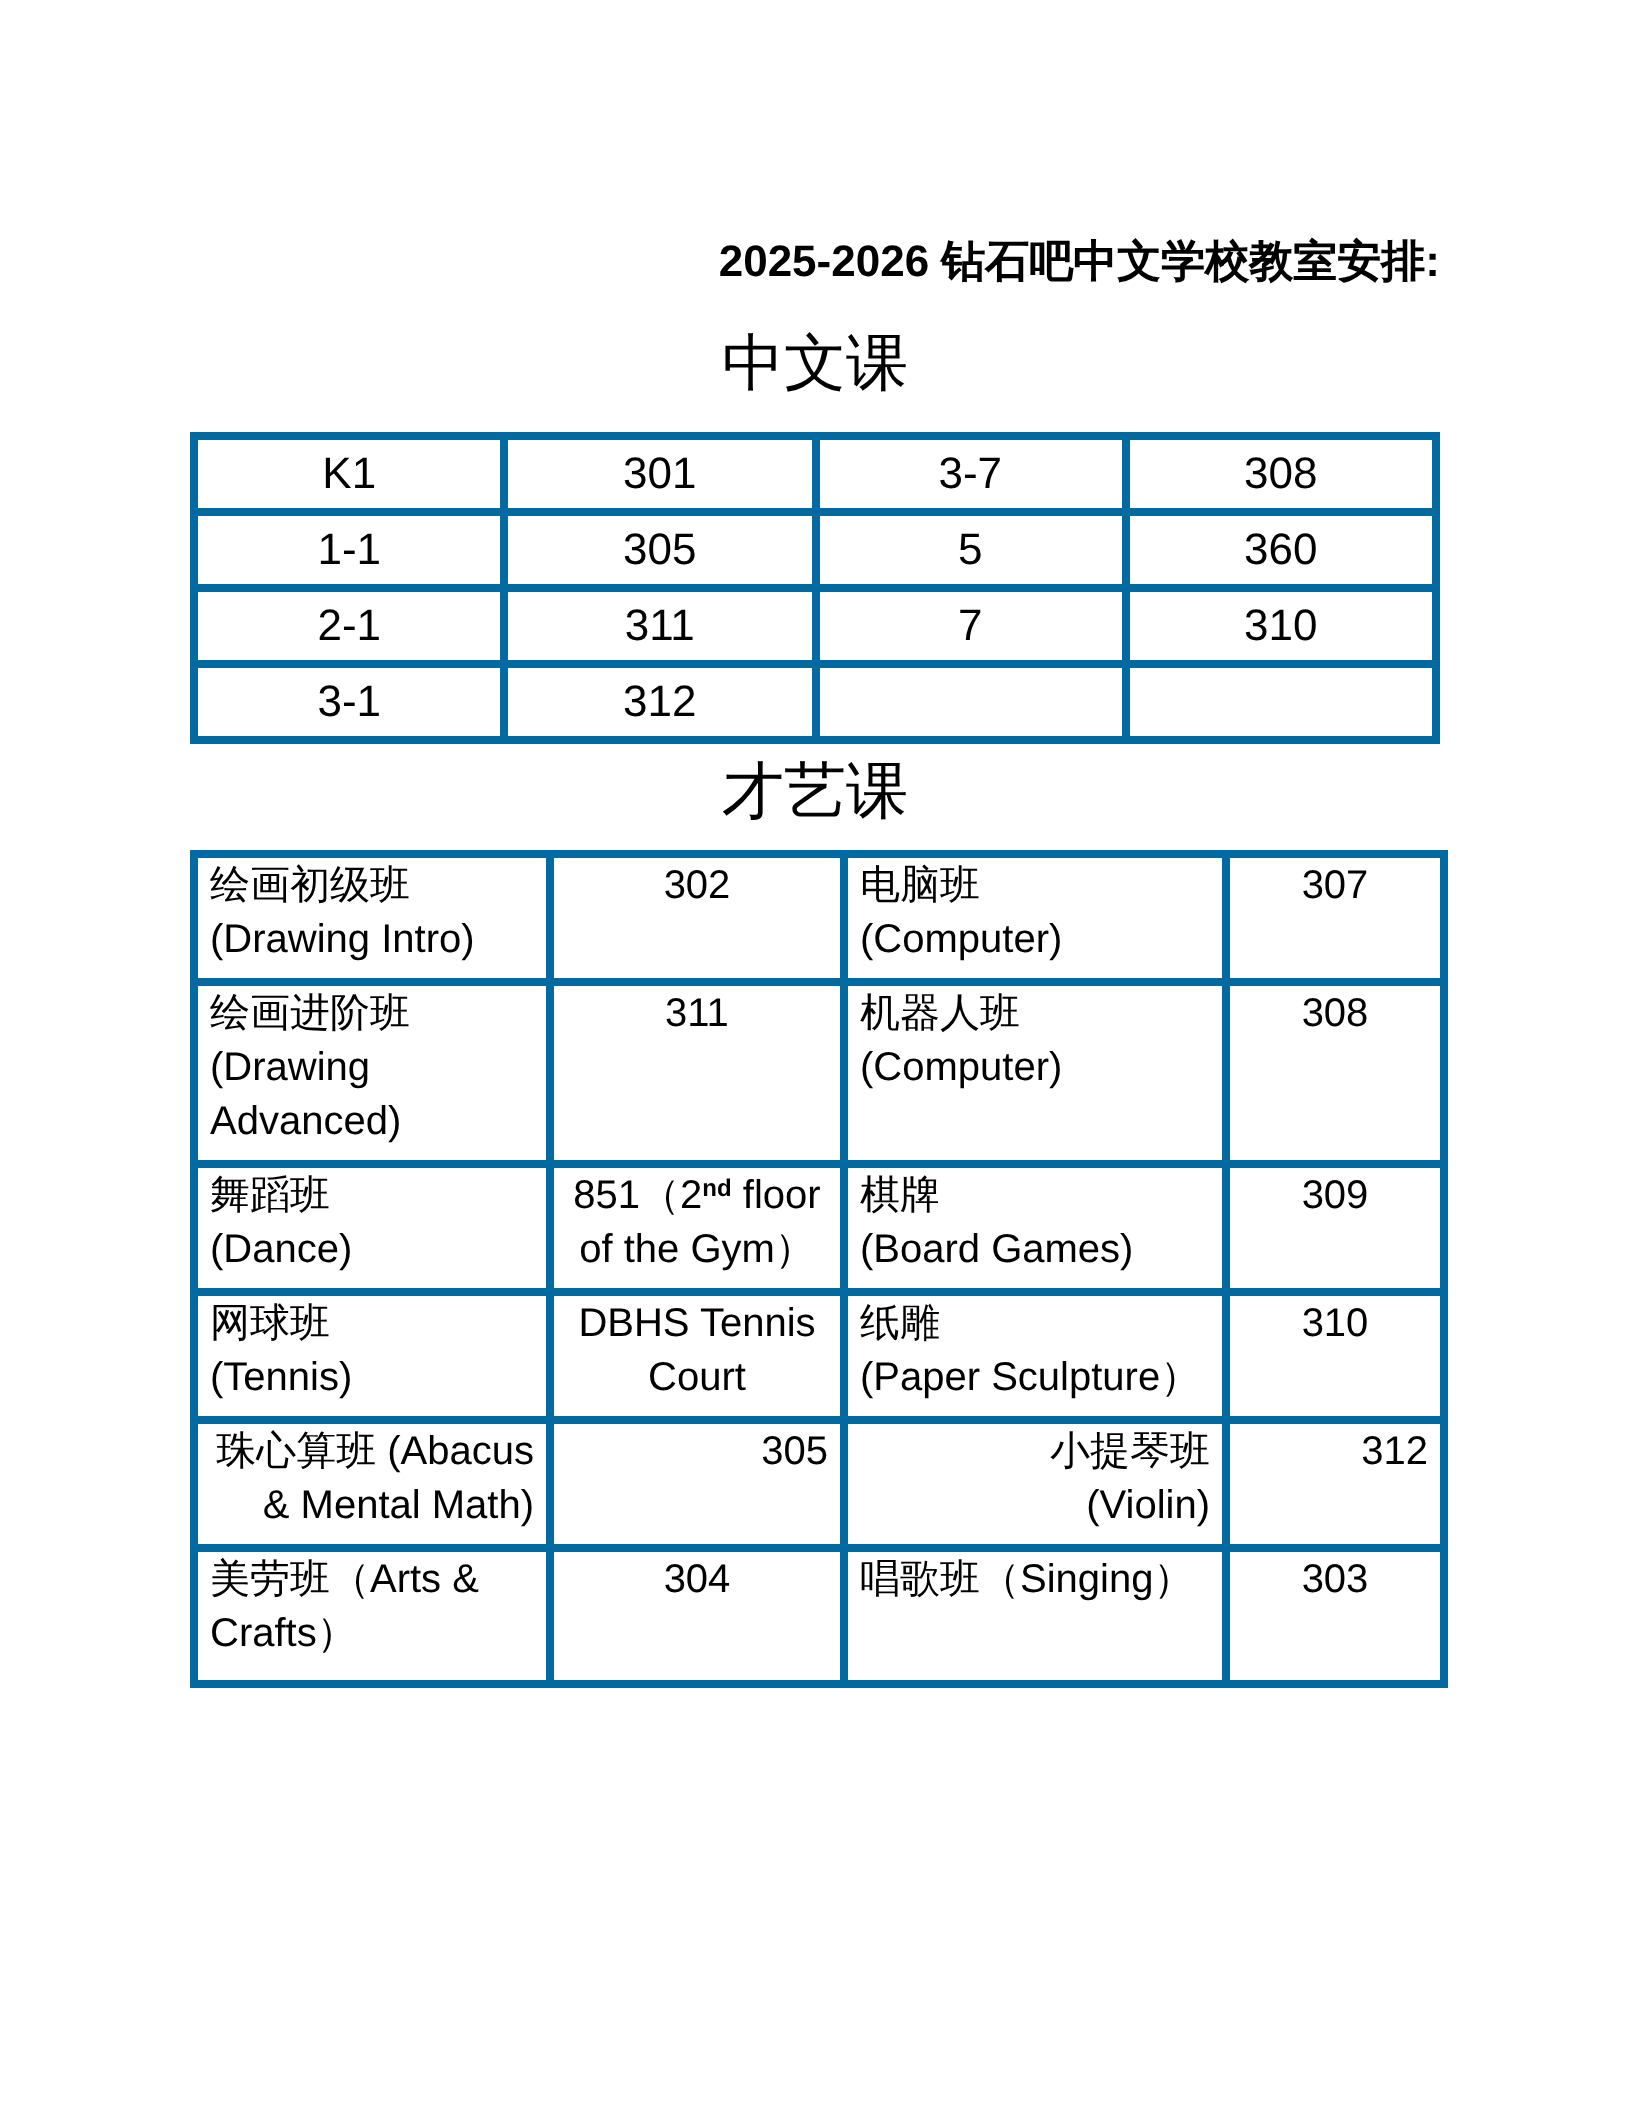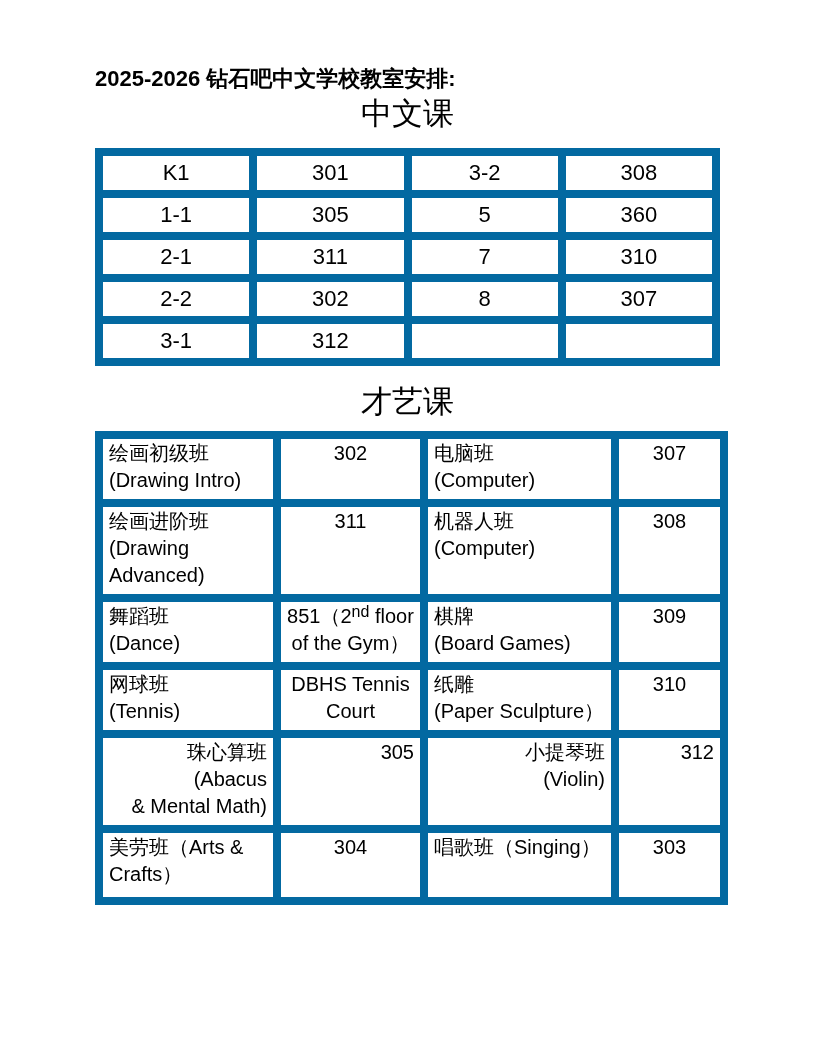--- a/index.html
+++ b/index.html
@@ -9,42 +9,42 @@
     color: #000000;
     font-family: "Liberation Sans", "DejaVu Sans", sans-serif;
     overflow: hidden;
   }
   .content {
     margin-left: 95px;
     width: 625px;
   }
   .doc-title {
     margin: 0;
-    padding-top: 64px;
-    text-align: left;
+    padding-top: 116px;
+    text-align: right;
     font-size: 22px;
     font-weight: bold;
     line-height: 30px;
     white-space: nowrap;
   }
   .section-heading {
     margin: 0;
     text-align: center;
     font-size: 31px;
     font-weight: 400;
     line-height: 40px;
   }
-  #heading-chinese { }
-  #heading-talent  { margin-top: 16px; }
+  #heading-chinese { margin-top: 16px; }
+  #heading-talent  { margin-top: 4px; }
   table {
     border-collapse: collapse;
     table-layout: fixed;
     width: 625px;
   }
-  td { border: 8px solid #0369a1; }
+  td { border: 4px solid #0369a1; }
   .t1 { margin-top: 14px; }
   .t1 td {
     height: 34px;
     font-size: 22px;
     line-height: 24px;
     text-align: center;
     vertical-align: middle;
     padding: 0;
     white-space: pre-line;
   }
@@ -59,23 +59,24 @@
   .t2 td.name { text-align: left; }
   .t2 td.room { text-align: center; }
   .t2 tr.r1 td { height: 52px; }
   .t2 tr.r2 td { height: 79px; }
   .t2 tr.r3 td { height: 54px; }
   .t2 tr.r4 td { height: 54px; }
   .t2 tr.r5 td { height: 51px; text-align: right; }
   .t2 tr.r6 td { height: 58px; }
   .t2 td.dance-room { white-space: normal; }
   sup.nd {
-    font-size: 16px;
+    font-size: 12px;
     line-height: 0;
     vertical-align: 6px;
+    font-weight: bold;
   }
 </style>
 </head>
 <body>
 
 <div class="content">
 
   <h1 class="doc-title">2025-2026 钻石吧中文学校教室安排:</h1>
 
   <h2 class="section-heading" id="heading-chinese">中文课</h2>
@@ -84,40 +85,34 @@
     <colgroup>
       <col style="width:25%">
         <col style="width:25%">
         <col style="width:25%">
         <col style="width:25%">
     </colgroup>
     <tbody>
       <tr>
         <td>K1</td>
         <td>301</td>
-        <td>3-2</td>
+        <td>3-7</td>
         <td>308</td>
       </tr>
       <tr>
         <td>1-1</td>
         <td>305</td>
         <td>5</td>
         <td>360</td>
       </tr>
       <tr>
         <td>2-1</td>
         <td>311</td>
         <td>7</td>
         <td>310</td>
-      </tr>
-      <tr>
-        <td>2-2</td>
-        <td>302</td>
-        <td>8</td>
-        <td>307</td>
       </tr>
       <tr>
         <td>3-1</td>
         <td>312</td>
         <td></td>
         <td></td>
       </tr>
     </tbody>
   </table>
 

